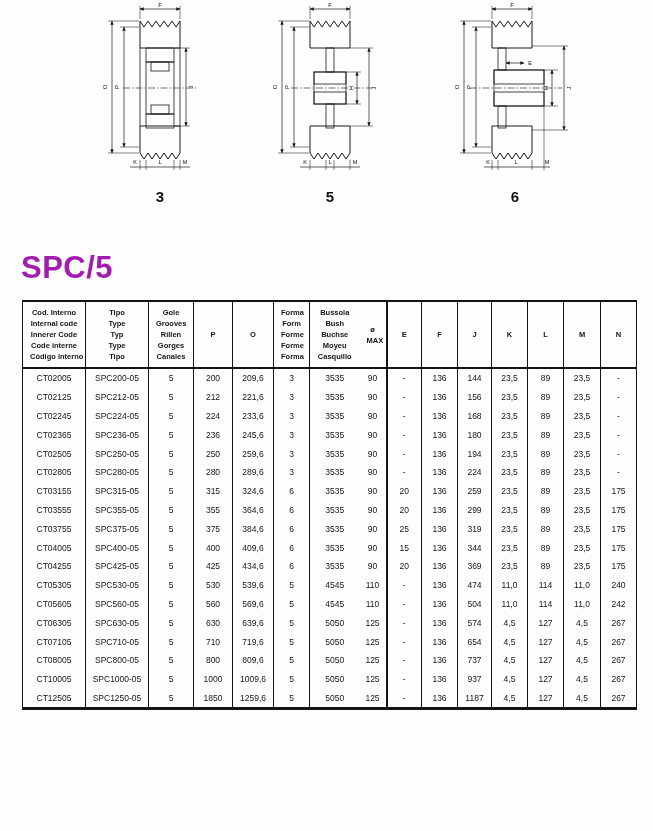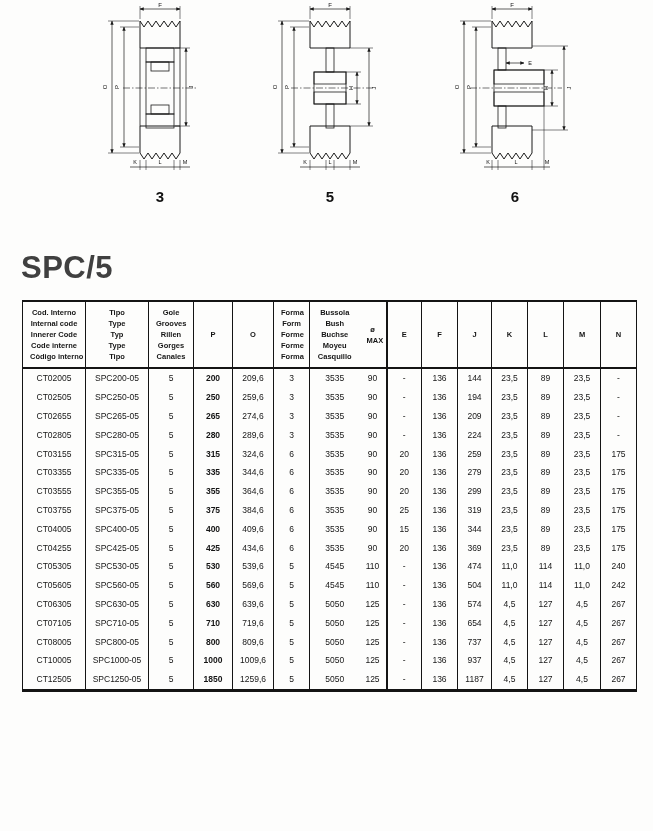--- a/index.html
+++ b/index.html
@@ -14,33 +14,33 @@
   .outline{fill:none;stroke:#1a1a1a;stroke-width:1;}
   .thin{fill:none;stroke:#1a1a1a;stroke-width:0.8;}
   .dim{stroke:#1a1a1a;stroke-width:0.7;fill:none;}
   .ext{stroke:#1a1a1a;stroke-width:0.55;fill:none;}
   .cl{stroke:#1a1a1a;stroke-width:0.6;stroke-dasharray:7 2 1.5 2;fill:none;}
   .dimlabel{font-size:6px;fill:#111;text-anchor:middle;font-family:"Liberation Sans",sans-serif;}
   .klm{font-size:5.5px;}
   .formnum{font-size:15px;font-weight:bold;fill:#111;text-anchor:middle;font-family:"Liberation Sans",sans-serif;}
 
   
-  .page-title{position:absolute;left:21px;top:250px;font-size:31px;font-weight:700;letter-spacing:0.5px;color:#404040;}
+  .page-title{position:absolute;left:21px;top:250px;font-size:31px;font-weight:700;letter-spacing:0.5px;color:#a21caf;}
 
   
   .spec-table-wrap{position:absolute;left:22px;top:300px;}
   table{border-collapse:collapse;table-layout:fixed;width:615px;border-top:2px solid #141414;border-bottom:3px solid #141414;}
   th,td{border-left:1px solid #141414;overflow:hidden;}
   tr > *:last-child{border-right:1px solid #141414;}
   th.c7,td.c7{border-left:none;}
   th.c8,td.c8{border-left:2px solid #141414;}
   thead th{border-bottom:2px solid #141414;vertical-align:middle;padding:5px 7px;font-weight:700;}
   thead th div{font-size:7.5px;line-height:11px;text-align:center;white-space:nowrap;}
   tbody td{height:18.8px;padding:0 1px;font-size:8.5px;text-align:center;white-space:nowrap;}
-  tbody td.c3{font-weight:700;}
+  tbody td.c3{font-weight:400;}
 </style>
 </head>
 <body>
 
 <div class="page">
 
   <svg id="diagram-3" class="diagram" width="150" height="215" viewBox="0 0 150 215">
     <defs>
       <pattern id="h3" patternUnits="userSpaceOnUse" width="4.5" height="4.5">
         <path d="M0,4.5 L4.5,0" stroke="#3a3a3a" stroke-width="0.9"></path>
@@ -251,54 +251,88 @@
             <td class="c7">90</td>
             <td class="c8">-</td>
             <td class="c9">136</td>
             <td class="c10">144</td>
             <td class="c11">23,5</td>
             <td class="c12">89</td>
             <td class="c13">23,5</td>
             <td class="c14">-</td>
           </tr>
           <tr>
+            <td class="c0">CT02125</td>
+            <td class="c1">SPC212-05</td>
+            <td class="c2">5</td>
+            <td class="c3">212</td>
+            <td class="c4">221,6</td>
+            <td class="c5">3</td>
+            <td class="c6">3535</td>
+            <td class="c7">90</td>
+            <td class="c8">-</td>
+            <td class="c9">136</td>
+            <td class="c10">156</td>
+            <td class="c11">23,5</td>
+            <td class="c12">89</td>
+            <td class="c13">23,5</td>
+            <td class="c14">-</td>
+          </tr>
+          <tr>
+            <td class="c0">CT02245</td>
+            <td class="c1">SPC224-05</td>
+            <td class="c2">5</td>
+            <td class="c3">224</td>
+            <td class="c4">233,6</td>
+            <td class="c5">3</td>
+            <td class="c6">3535</td>
+            <td class="c7">90</td>
+            <td class="c8">-</td>
+            <td class="c9">136</td>
+            <td class="c10">168</td>
+            <td class="c11">23,5</td>
+            <td class="c12">89</td>
+            <td class="c13">23,5</td>
+            <td class="c14">-</td>
+          </tr>
+          <tr>
+            <td class="c0">CT02365</td>
+            <td class="c1">SPC236-05</td>
+            <td class="c2">5</td>
+            <td class="c3">236</td>
+            <td class="c4">245,6</td>
+            <td class="c5">3</td>
+            <td class="c6">3535</td>
+            <td class="c7">90</td>
+            <td class="c8">-</td>
+            <td class="c9">136</td>
+            <td class="c10">180</td>
+            <td class="c11">23,5</td>
+            <td class="c12">89</td>
+            <td class="c13">23,5</td>
+            <td class="c14">-</td>
+          </tr>
+          <tr>
             <td class="c0">CT02505</td>
             <td class="c1">SPC250-05</td>
             <td class="c2">5</td>
             <td class="c3">250</td>
             <td class="c4">259,6</td>
             <td class="c5">3</td>
             <td class="c6">3535</td>
             <td class="c7">90</td>
             <td class="c8">-</td>
             <td class="c9">136</td>
             <td class="c10">194</td>
             <td class="c11">23,5</td>
             <td class="c12">89</td>
             <td class="c13">23,5</td>
             <td class="c14">-</td>
           </tr>
           <tr>
-            <td class="c0">CT02655</td>
-            <td class="c1">SPC265-05</td>
-            <td class="c2">5</td>
-            <td class="c3">265</td>
-            <td class="c4">274,6</td>
-            <td class="c5">3</td>
-            <td class="c6">3535</td>
-            <td class="c7">90</td>
-            <td class="c8">-</td>
-            <td class="c9">136</td>
-            <td class="c10">209</td>
-            <td class="c11">23,5</td>
-            <td class="c12">89</td>
-            <td class="c13">23,5</td>
-            <td class="c14">-</td>
-          </tr>
-          <tr>
             <td class="c0">CT02805</td>
             <td class="c1">SPC280-05</td>
             <td class="c2">5</td>
             <td class="c3">280</td>
             <td class="c4">289,6</td>
             <td class="c5">3</td>
             <td class="c6">3535</td>
             <td class="c7">90</td>
             <td class="c8">-</td>
             <td class="c9">136</td>
@@ -313,37 +347,20 @@
             <td class="c1">SPC315-05</td>
             <td class="c2">5</td>
             <td class="c3">315</td>
             <td class="c4">324,6</td>
             <td class="c5">6</td>
             <td class="c6">3535</td>
             <td class="c7">90</td>
             <td class="c8">20</td>
             <td class="c9">136</td>
             <td class="c10">259</td>
-            <td class="c11">23,5</td>
-            <td class="c12">89</td>
-            <td class="c13">23,5</td>
-            <td class="c14">175</td>
-          </tr>
-          <tr>
-            <td class="c0">CT03355</td>
-            <td class="c1">SPC335-05</td>
-            <td class="c2">5</td>
-            <td class="c3">335</td>
-            <td class="c4">344,6</td>
-            <td class="c5">6</td>
-            <td class="c6">3535</td>
-            <td class="c7">90</td>
-            <td class="c8">20</td>
-            <td class="c9">136</td>
-            <td class="c10">279</td>
             <td class="c11">23,5</td>
             <td class="c12">89</td>
             <td class="c13">23,5</td>
             <td class="c14">175</td>
           </tr>
           <tr>
             <td class="c0">CT03555</td>
             <td class="c1">SPC355-05</td>
             <td class="c2">5</td>
             <td class="c3">355</td>

